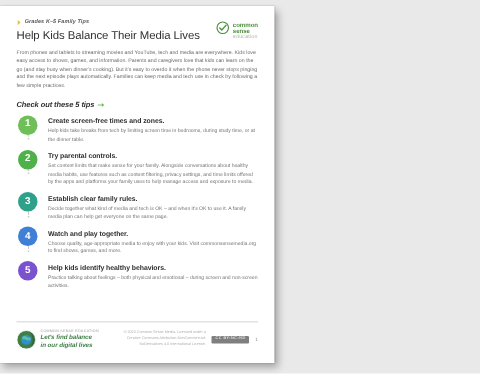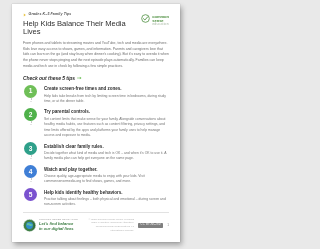--- a/index.html
+++ b/index.html
@@ -9,23 +9,23 @@
   body {
     width: 192px;
     height: 249px;
     overflow: hidden;
     background: #e9e9e9;
     font-family: "Liberation Sans", sans-serif;
     -webkit-font-smoothing: antialiased;
   }
   .page-wrap {
     position: absolute;
-    left: 12px;
+    left: 0;
     top: 4px;
-    width: 168px;
+    width: 183px;
     height: 238px;
     background: #ffffff;
     box-shadow: 2px 3px 5px rgba(0,0,0,0.30), 0 0 1px rgba(0,0,0,0.25);
     text-decoration: underline;
   }
   .sheet {
     position: absolute;
     inset: 0;
     padding: 9px 11px 0 11px;
     box-sizing: border-box;

